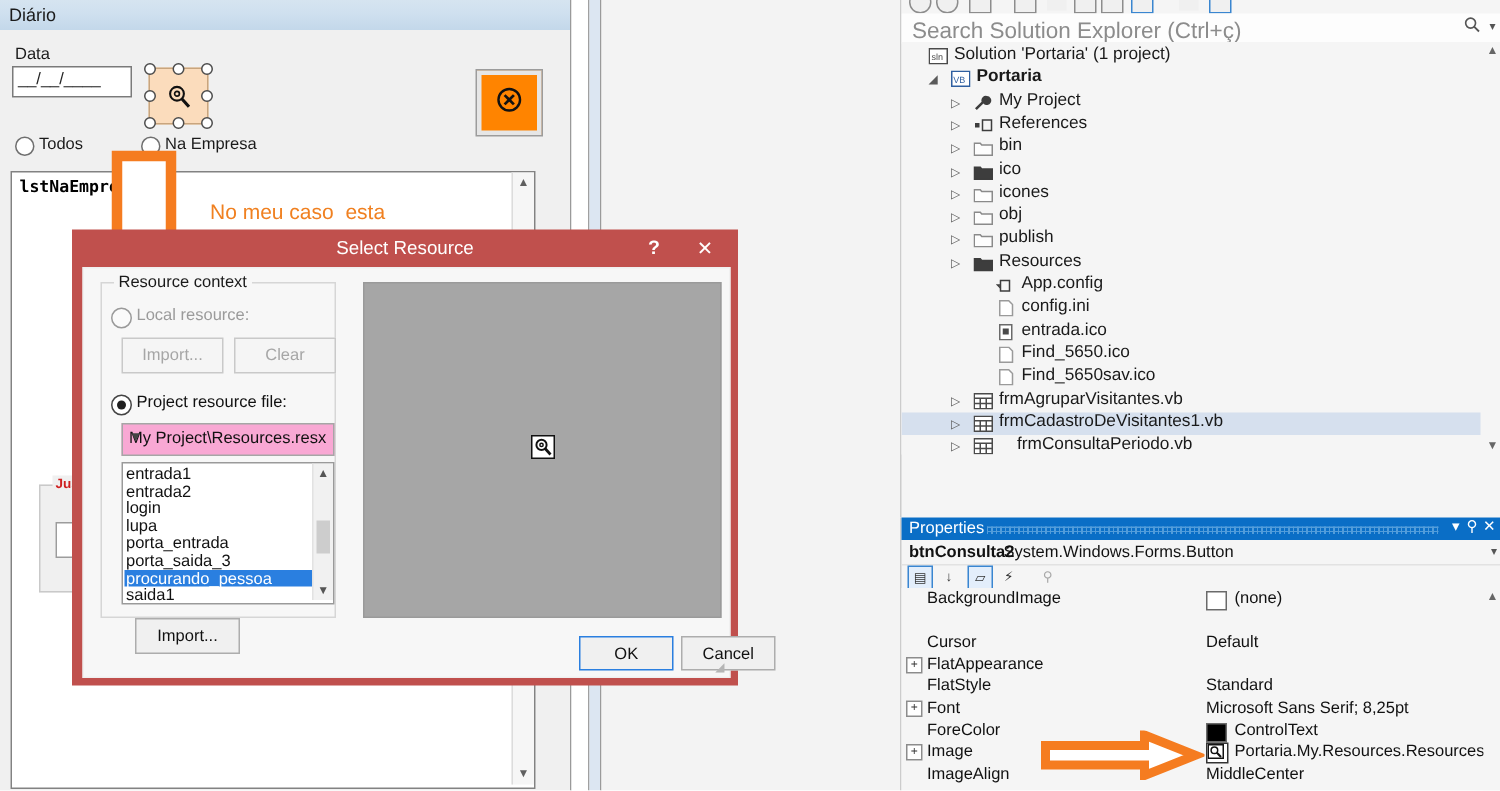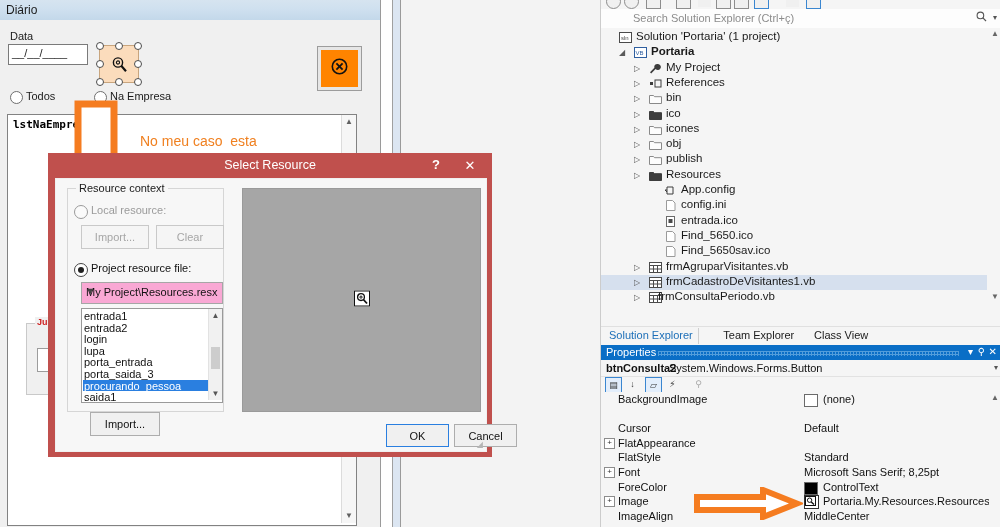--- a/index.html
+++ b/index.html
@@ -102,21 +102,21 @@
   
   #btn-ok{position:absolute;left:330px;top:245px;width:61px;height:21px;background:#f0f0f0;border:1px solid #2a7fe0;font-size:11px;display:flex;align-items:center;justify-content:center;color:#111;}
   #btn-cancel{position:absolute;left:398px;top:245px;width:61px;height:21px;background:#f0f0f0;border:1px solid #adadad;font-size:11px;display:flex;align-items:center;justify-content:center;color:#111;}
   #grip{position:absolute;right:3px;bottom:2px;font-size:8px;color:#b5b5b5;}
 
   
   #se{position:absolute;left:600px;top:0;width:400px;height:345px;background:#f5f5f5;border-left:1px solid #cccccc;}
   #se-toolbar{position:absolute;left:0;top:0;width:400px;height:9px;background:#f5f5f5;overflow:hidden;}
   .tb-ico{position:absolute;top:-6px;width:13px;height:13px;border:1px solid #8d8d8d;background:#f0f0f0;}
   #se-search{position:absolute;left:0;top:9px;width:400px;height:19px;background:#fdfdfd;border-bottom:1px solid #e2e2e2;}
-  #se-search .ph{position:absolute;left:7px;top:3px;font-size:11px;color:#8c8c8c;margin-left:25px;}
+  #se-search .ph{position:absolute;left:7px;top:3px;font-size:15px;color:#8c8c8c;}
   #se-search .mag{position:absolute;right:14px;top:2px;font-size:11px;color:#555;}
   #se-search .chev{position:absolute;right:4px;top:4px;font-size:8px;color:#555;}
   #se-tree{position:absolute;left:0;top:28px;width:400px;height:275px;background:#f5f5f5;overflow:hidden;}
   .tr{position:absolute;left:0;width:386px;height:15.3px;font-size:11.5px;color:#1a1a1a;white-space:nowrap;}
   .tr.sel{background:#d6e0ee;}
   .tr .exp{position:absolute;font-size:8px;color:#5a5a5a;}
   .tr .ico{position:absolute;width:13px;height:11px;}
   .tr .tx{position:absolute;top:0px;}
   .tr.bold .tx{font-weight:bold;}
   #se-vscroll{position:absolute;right:0;top:28px;width:12px;height:275px;background:#f5f5f5;}
@@ -445,32 +445,27 @@
       </div>
       <div class="tr" style="top: 262.1px;">
         <span class="exp" style="left: 33px; top: 3px;">▷</span>
         <span class="ico" style="left: 48px; top: 2px;"><svg width="13" height="11" viewBox="0 0 13 11">
             <rect x="0.5" y="0.5" width="12" height="10" fill="#fff" stroke="#4a4a4a"></rect>
             <line x1="0.5" y1="3.5" x2="12.5" y2="3.5" stroke="#4a4a4a"></line>
             <line x1="4.5" y1="3.5" x2="4.5" y2="10.5" stroke="#4a4a4a"></line>
             <line x1="8.5" y1="3.5" x2="8.5" y2="10.5" stroke="#4a4a4a"></line>
             <line x1="0.5" y1="7" x2="12.5" y2="7" stroke="#4a4a4a"></line>
           </svg></span>
-        <span class="tx" style="left: 57px;">frmConsultaPeriodo.vb</span>
+        <span class="tx" style="left: 77px;">frmConsultaPeriodo.vb</span>
       </div>
     </div>
   <div id="se-vscroll">
     <div class="arw up">▲</div>
     <div class="arw dn">▼</div>
   </div>
-  <div id="se-tabs">
-      <div class="se-tab active" style="left: 3px;">Solution Explorer</div>
-      <div class="se-tab" style="left: 117.3px;">Team Explorer</div>
-      <div class="se-tab" style="left: 208px;">Class View</div>
-    </div>
 </div>
 
 <div id="props">
   <div id="props-title">
     <div class="t">Properties</div>
     <div class="dots"></div>
     <div class="b" style="right:28px;">▾</div>
     <div class="b" style="right:16px;">⚲</div>
     <div class="b" style="right:4px;">✕</div>
   </div>

